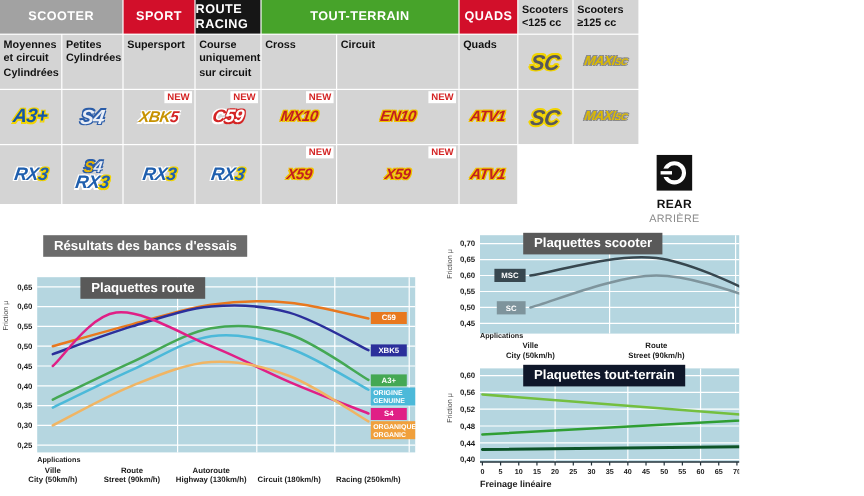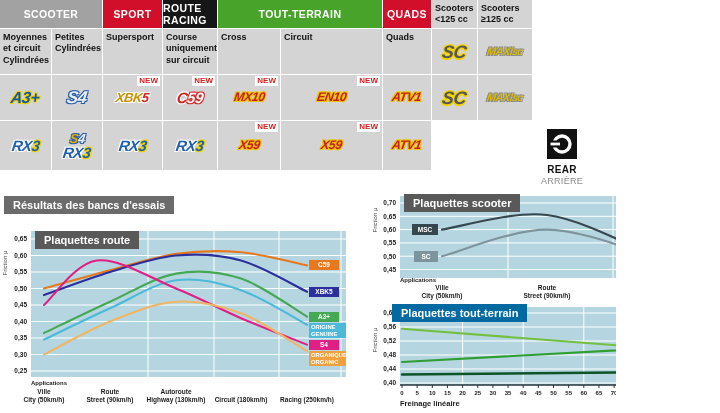--- a/index.html
+++ b/index.html
@@ -33,25 +33,25 @@
   .s4r .main{color:#e8b400;text-shadow:-1px -1px 0 #2a5ca8,1px -1px 0 #2a5ca8,-1px 1px 0 #2a5ca8,1px 1px 0 #2a5ca8;}
   .s4r .tail{color:#e9eef6;text-shadow:-1px -1px 0 #2a5ca8,1px -1px 0 #2a5ca8,-1px 1px 0 #2a5ca8,1px 1px 0 #2a5ca8;}
 
   
   .sideblk{position:absolute;left:538px;width:48px;text-align:center;}
   #side-front{top:79px;} #side-rear{top:129px;}
   .side-en{font-weight:900;font-size:10px;color:#111;margin-top:1px;letter-spacing:.3px;}
   .side-fr{font-size:9px;color:#8a8a8a;margin-top:1px;letter-spacing:.3px;}
 
   
-  .banner{position:absolute;background:#666;color:#fff;font-weight:bold;font-size:11px;padding:3px 9px;z-index:5;}
+  .banner{position:absolute;background:#666;color:#fff;font-weight:bold;font-size:11px;padding:3px 9px;z-index:5;margin-left:32px;}
   #results-banner{left:4px;top:196px;background:#6b6b6b;}
   #banner-0{left:35px;top:231px;background:#595959;}
   #banner-1{left:404px;top:194px;background:#595959;}
-  #banner-2{left:392px;top:304px;background:#0369a1;}
+  #banner-2{left:404px;top:304px;background:#0f172a;}
 
   
   .chart{position:absolute;}
   #chart-0{left:0;top:225px;width:370px;height:188px;}
   #chart-1{left:370px;top:185px;width:350px;height:125px;}
   #chart-2{left:370px;top:300px;width:350px;height:113px;}
 </style>
 </head>
 <body>
 

